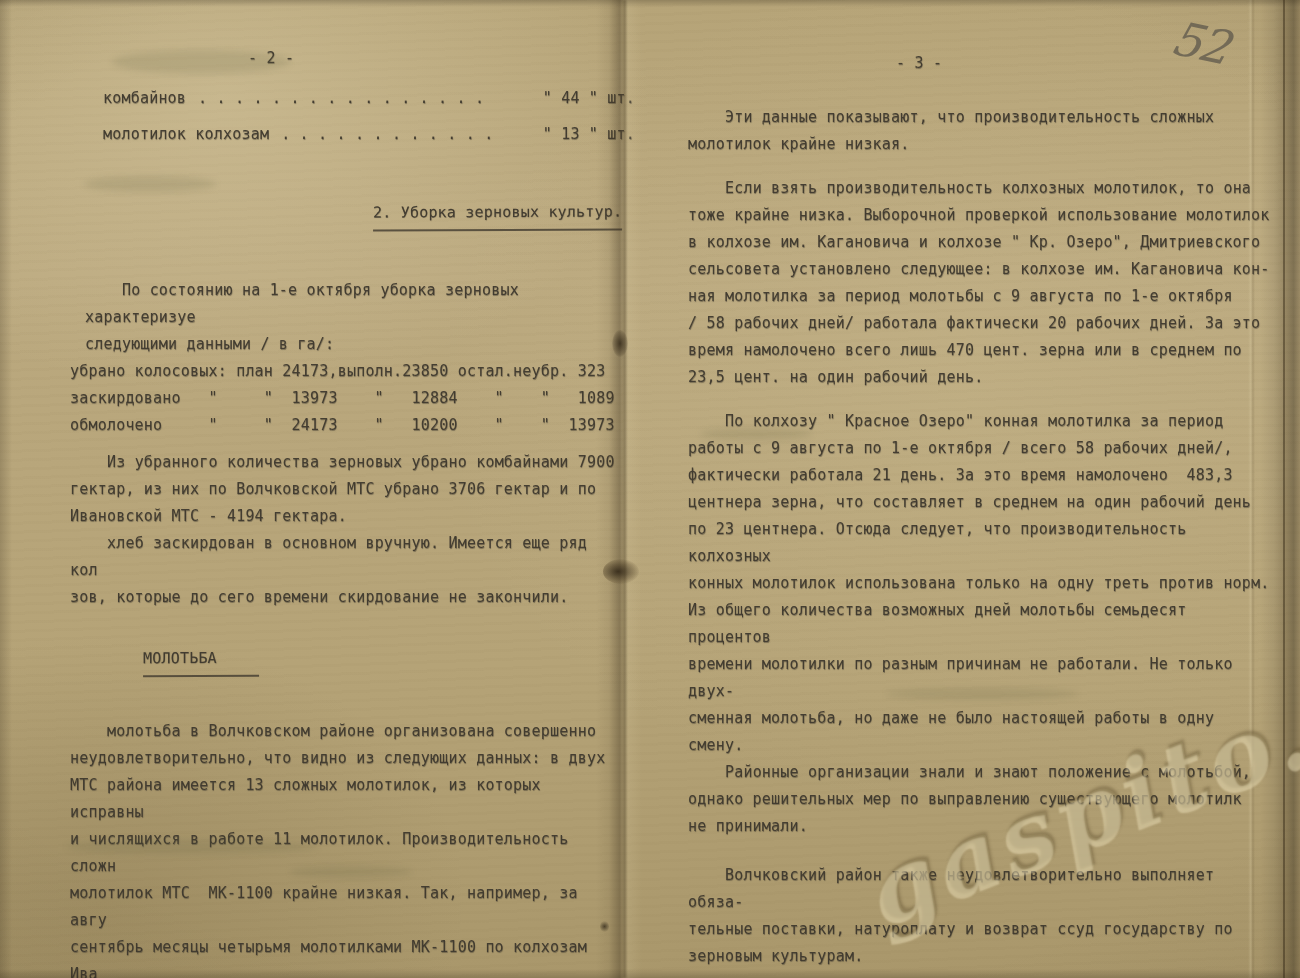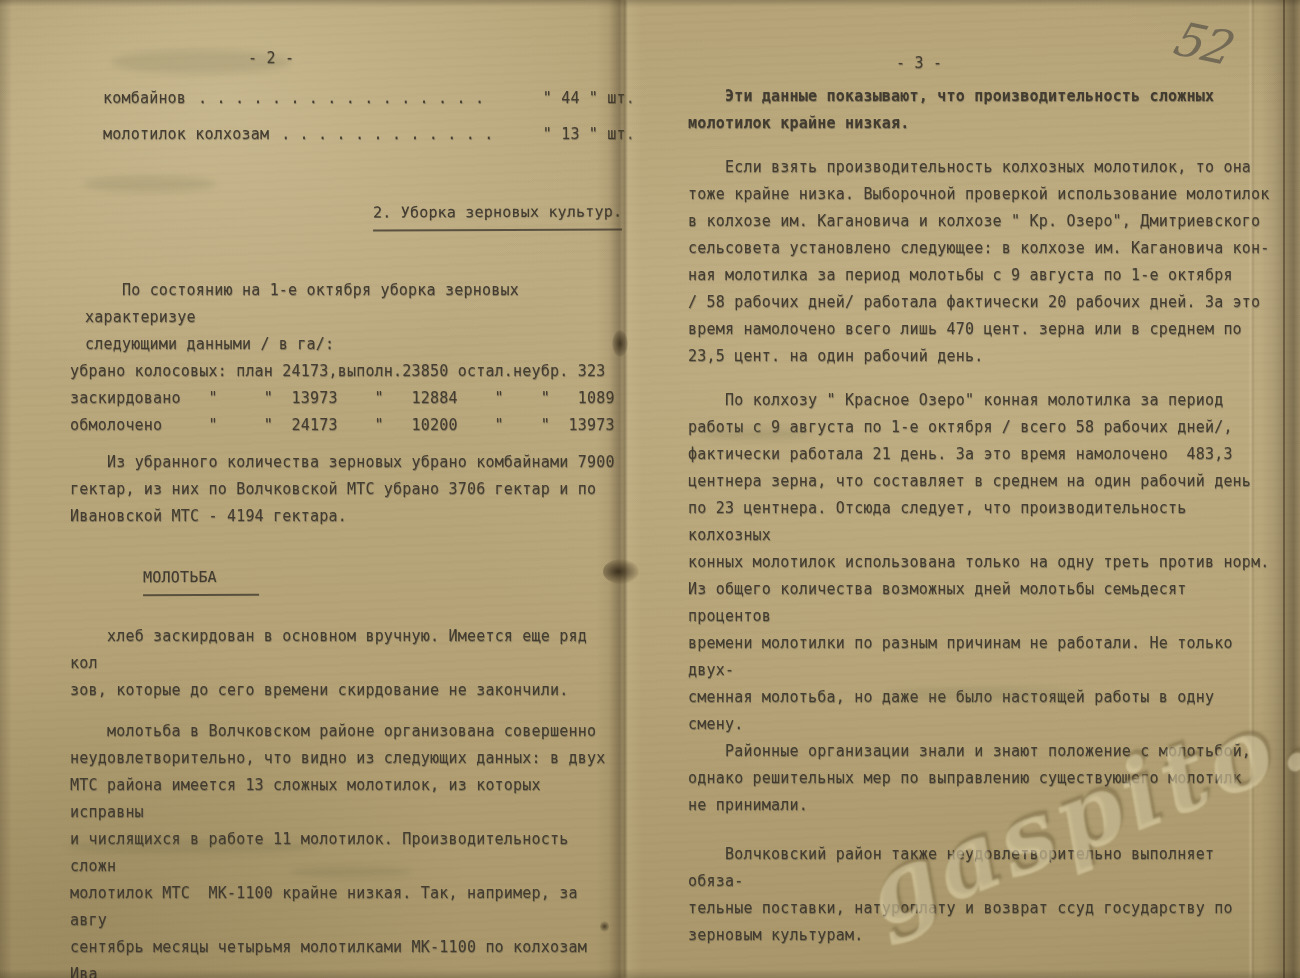--- a/index.html
+++ b/index.html
@@ -27,21 +27,21 @@
   .pgnum-r{margin-left:208px;}
   .dotline{display:flex; width:532px; padding-left:33px; margin-top:9px; align-items:baseline;}
   .dotline.first{margin-top:13px;}
   .dl-dots{margin-left:12px; overflow:hidden; white-space:nowrap; flex:1 1 auto;}
   .dl-value{margin-left:12px; white-space:pre; flex:0 0 auto;}
   .h-main{margin-top:24px; margin-left:62px;text-align:right;}
   .h-sub{margin-top:7px; margin-left:18px;}
   .h-sub3{margin-top:9px; margin-left:9px;}
   .ul{display:inline-block; border-bottom:2px solid rgba(62,55,45,0.78); padding-bottom:3px; transform:rotate(-0.25deg);}
   .ul-ext{padding-right:42px;}
-  .mt19{margin-top:19px;margin-left:15px;} .mt17{margin-top:6px;font-weight:bold;} .mt14{margin-top:14px;}
+  .mt19{margin-top:19px;margin-left:15px;} .mt17{margin-top:27px;} .mt14{margin-top:14px;}
   .mt10{margin-top:10px;}  .mt4{margin-top:17px;}
   .mt22{margin-top:22px;} .mt0{margin-top:0;}
   
   .fold{position:absolute; left:596px; top:0; width:46px; height:978px; pointer-events:none;
     background:linear-gradient(90deg, rgba(0,0,0,0) 0%, rgba(80,66,40,0.10) 28%,
       rgba(58,46,27,0.38) 52%, rgba(142,124,84,0.20) 60%, rgba(226,212,172,0.14) 70%, rgba(0,0,0,0) 100%);}
   .fold-line{position:absolute; left:623px; top:0; width:3px; height:978px;
     background:rgba(52,42,25,0.35); filter:blur(1px);}
   .hole1{position:absolute; left:612px; top:330px; width:16px; height:27px; border-radius:50%;
     background:radial-gradient(ellipse at 50% 50%, rgba(45,35,20,0.78), rgba(45,35,20,0.25) 58%, rgba(0,0,0,0) 75%);}
@@ -105,26 +105,26 @@
     </div>
 
     <div class="tw mt19">    По состоянию на 1-е октября уборка зерновых характеризуе
 следующими данными / в га/:</div>
     <div class="tw mt0">убрано колосовых: план 24173,выполн.23850 остал.неубр. 323
 заскирдовано   "     "  13973    "   12884    "    "   1089
 обмолочено     "     "  24173    "   10200    "    "  13973</div>
     <div class="tw mt10">    Из убранного количества зерновых убрано комбайнами 7900
 гектар, из них по Волчковской МТС убрано 3706 гектар и по
 Ивановской МТС - 4194 гектара.</div>
+    <div class="tw mt0">    хлеб заскирдован в основном вручную. Имеется еще ряд кол
+зов, которые до сего времени скирдование не закончили.</div>
+
     <div class="tw h-sub">
       <span class="ul ul-ext">МОЛОТЬБА</span>
     </div>
-
-    <div class="tw mt0">    хлеб заскирдован в основном вручную. Имеется еще ряд кол
-зов, которые до сего времени скирдование не закончили.</div>
 
     <div class="tw mt14">    молотьба в Волчковском районе организована совершенно
 неудовлетворительно, что видно из следующих данных: в двух
 МТС района имеется 13 сложных молотилок, из которых исправны
 и числящихся в работе 11 молотилок. Производительность сложн
 молотилок МТС  МК-1100 крайне низкая. Так, например, за авгу
 сентябрь месяцы четырьмя молотилками МК-1100 по колхозам Ива
 новской МТС намолочено всего 492,2 тонны, а на одну молотилк
 в среднем за весь период 123 тонны, что составляет лишь 10-т
 дневную производительность.</div>

